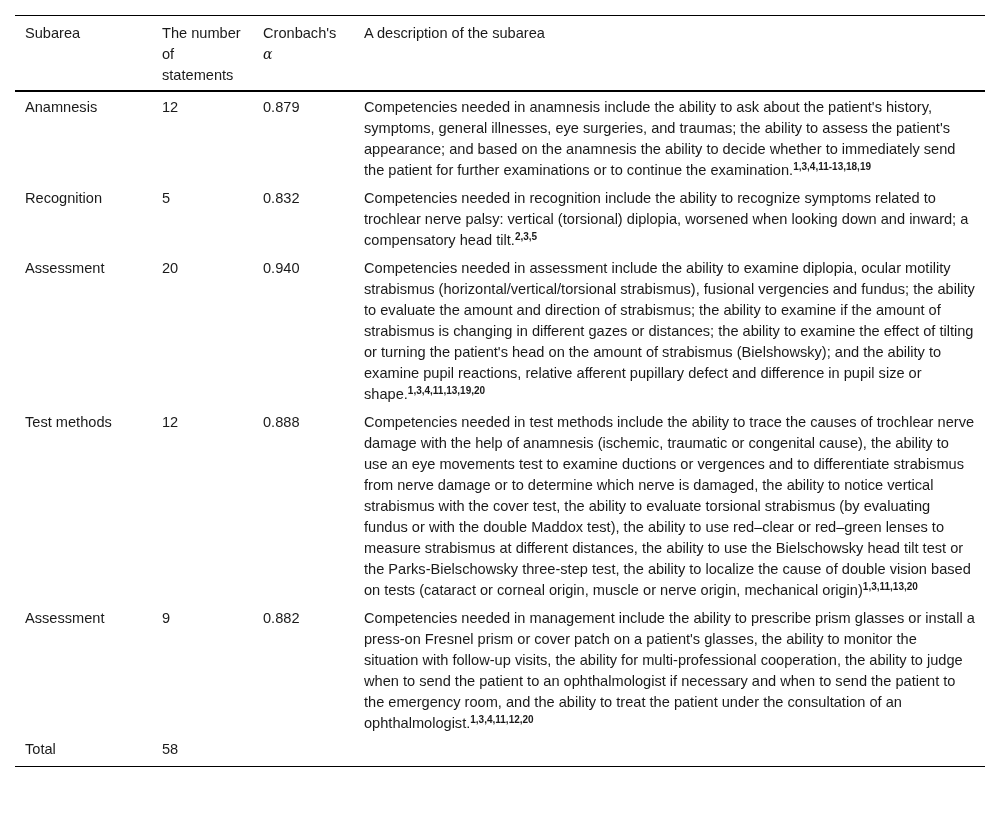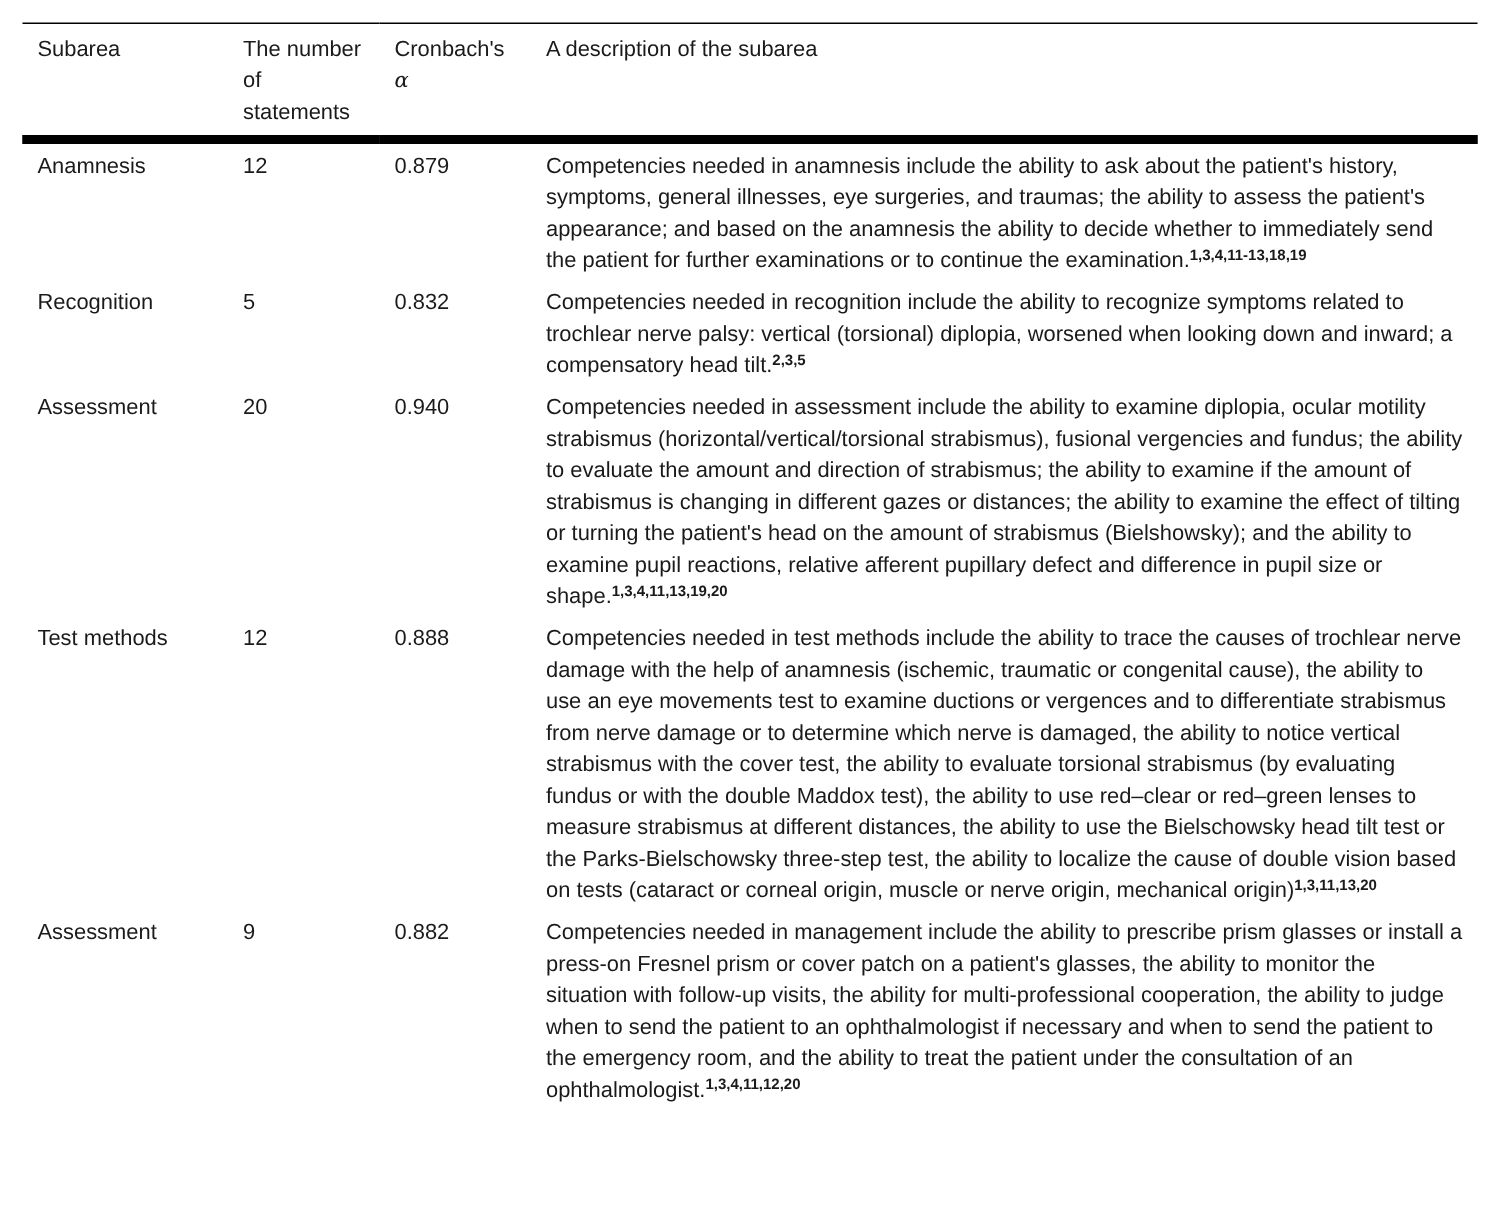--- a/index.html
+++ b/index.html
@@ -22,21 +22,21 @@
       top: 15px;
       width: 970px;
     }
     table {
       border-collapse: collapse;
       width: 970px;
       table-layout: fixed;
     }
     thead tr {
       border-top: 1px solid #000;
-      border-bottom: 6px solid #000000;
+      border-bottom: 2px solid #000000;
     }
     tbody tr.last-row {
       border-bottom: 1px solid #000;
     }
     th, td {
       text-align: left;
       vertical-align: top;
       font-weight: normal;
       padding: 0 10px;
     }
@@ -114,15 +114,21 @@
         <td>12</td>
         <td>0.888</td>
         <td><span>Competencies needed in test methods include the ability to trace the causes of trochlear nerve damage with the help of anamnesis (ischemic, traumatic or congenital cause), the ability to use an eye movements test to examine ductions or vergences and to differentiate strabismus from nerve damage or to determine which nerve is damaged, the ability to notice vertical strabismus with the cover test, the ability to evaluate torsional strabismus (by evaluating fundus or with the double Maddox test), the ability to use red–clear or red–green lenses to measure strabismus at different distances, the ability to use the Bielschowsky head tilt test or the Parks-Bielschowsky three-step test, the ability to localize the cause of double vision based on tests (cataract or corneal origin, muscle or nerve origin, mechanical origin)</span><sup>1,3,11,13,20</sup></td>
       </tr>
       <tr>
         <td>Assessment</td>
         <td>9</td>
         <td>0.882</td>
         <td><span>Competencies needed in management include the ability to prescribe prism glasses or install a press-on Fresnel prism or cover patch on a patient's glasses, the ability to monitor the situation with follow-up visits, the ability for multi-professional cooperation, the ability to judge when to send the patient to an ophthalmologist if necessary and when to send the patient to the emergency room, and the ability to treat the patient under the consultation of an ophthalmologist.</span><sup>1,3,4,11,12,20</sup></td>
       </tr>
+      <tr class="total-row last-row">
+        <td>Total</td>
+        <td>58</td>
+        <td></td>
+        <td></td>
+      </tr>
     </tbody>
   </table>
 </div>
 
 </body></html>

